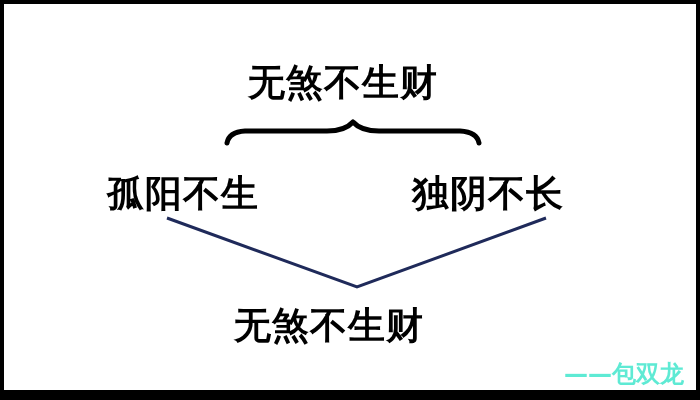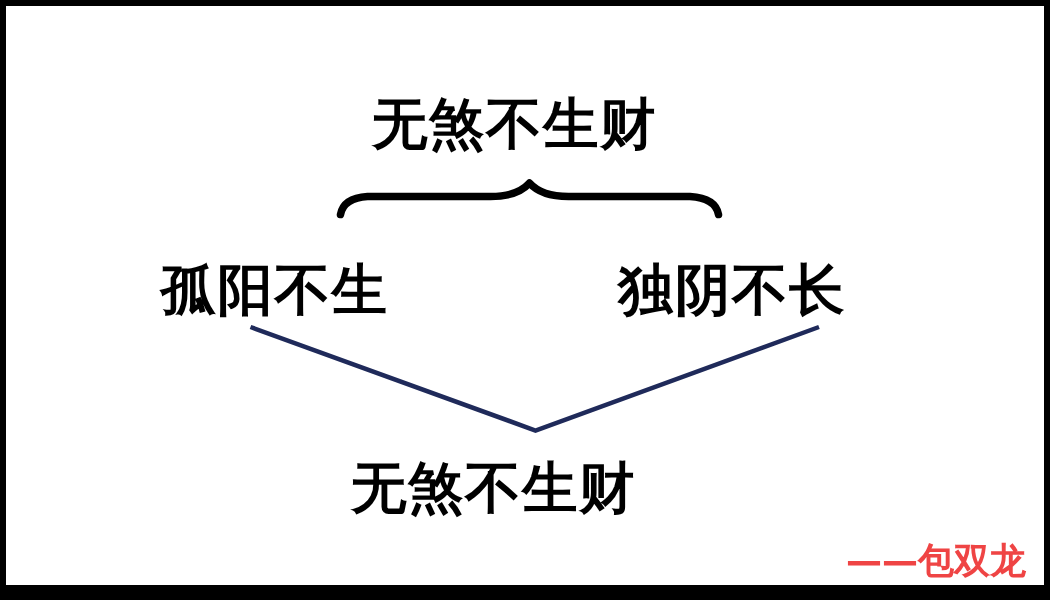--- a/index.html
+++ b/index.html
@@ -11,21 +11,21 @@
   .label {
     position: absolute; font-family: "DejaVu Sans", sans-serif; font-weight: bold;
     color: #000; white-space: nowrap; letter-spacing: 1px; line-height: 1;
   }
   .top-label { left: 248px; top: 64px; font-size: 37px; }
   .left-label { left: 107px; top: 175px; font-size: 37px; }
   .right-label { left: 412px; top: 175px; font-size: 37px; }
   .bottom-label { left: 234px; top: 307px; font-size: 37px; }
   .signature {
     position: absolute; right: 16px; top: 362px; font-family: "DejaVu Sans", sans-serif;
-    font-weight: bold; font-size: 24px; color: #ef4444; line-height: 1; white-space: nowrap;
+    font-weight: bold; font-size: 24px; color: #5eead4; line-height: 1; white-space: nowrap;
   }
   svg.overlay { position: absolute; left: 0; top: 0; }
 </style>
 </head>
 <body>
 
 <div class="canvas"></div>
 
 <svg class="overlay" width="700" height="400">
   <path d="M 227 143 Q 229 132 245 131 L 327 131 Q 345 131 353 122 Q 361 131 379 131 L 460 131 Q 477 132 479 143" fill="none" stroke="#000" stroke-width="5" stroke-linecap="round" stroke-linejoin="round"></path>

